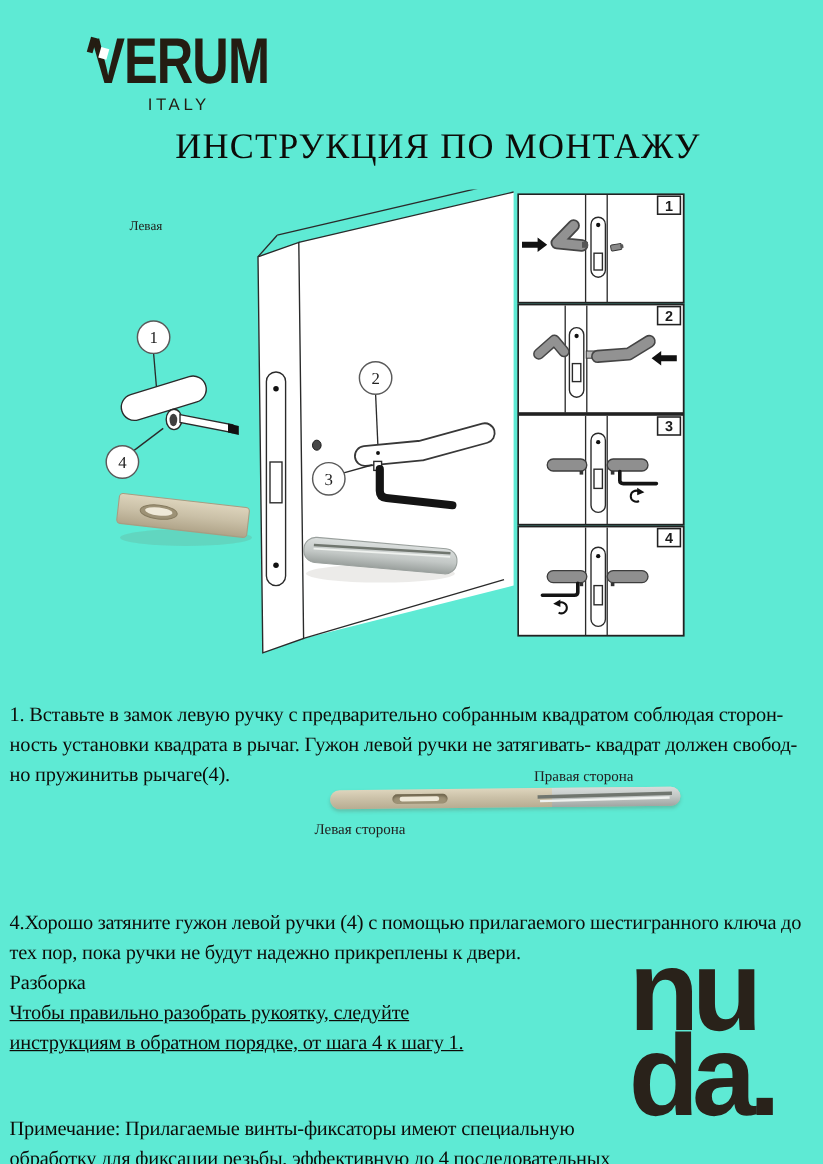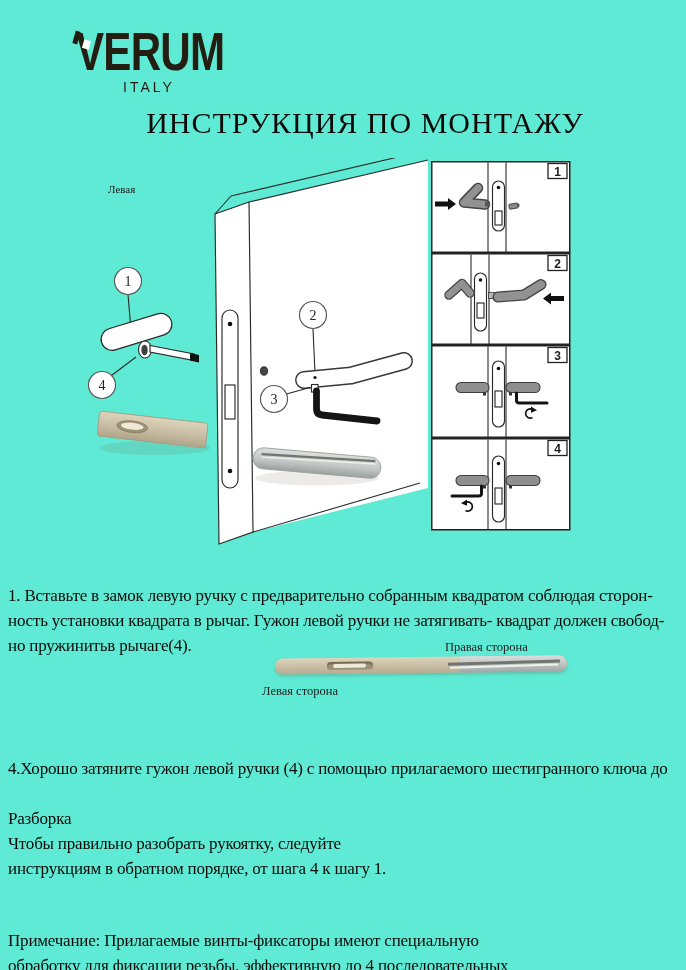--- a/index.html
+++ b/index.html
@@ -54,21 +54,21 @@
                   background:linear-gradient(180deg,#d8dcdb 0%,#c2c7c5 50%,#9fa5a2 100%);}
   .spindle-groove{position:absolute;left:-12px;top:5px;width:112px;height:3px;background:#70766f;
                   transform:rotate(-1deg);}
   .spindle-groove-hi{position:absolute;left:-10px;top:8.5px;width:108px;height:2px;background:#eef1ee;
                   transform:rotate(-1deg);}
 
   
   .txt{position:absolute;left:8px;font-size:17px;line-height:25px;letter-spacing:-0.2px;
        white-space:nowrap;color:#0d0b08;}
   .t1{top:583px;} .t2{top:680px;} .t3{top:705px;} .t4{top:756px;}
-  .t5{top:806px;} .t6{top:831px;} .t7{top:928px;}
+  .t5{top:806px;} .t6{top:831px;text-decoration:underline;} .t7{top:928px;}
 
   
   .nuda{position:absolute;left:524px;top:790px;font-family:"Liberation Sans",sans-serif;
         font-weight:bold;font-size:96px;line-height:71px;letter-spacing:-6px;color:#29221a;}
 </style>
 </head>
 <body>
 
 <div class="page">
 
@@ -258,26 +258,31 @@
 
   <div class="txt t1">
     <div>1. Вставьте в замок  левую ручку с предварительно собранным квадратом соблюдая сторон-</div>
     <div>ность установки квадрата в рычаг. Гужон левой ручки не затягивать- квадрат должен свобод-</div>
     <div>но пружинитьв рычаге(4).</div>
   </div>
   <div class="txt t3">
   </div>
   <div class="txt t4">
     <div>4.Хорошо затяните гужон левой ручки (4) с помощью прилагаемого шестигранного ключа до</div>
+    <div>тех пор, пока ручки не будут надежно прикреплены к двери.</div>
   </div>
   <div class="txt t5">Разборка</div>
   <div class="txt t6">
     <div>Чтобы правильно разобрать рукоятку, следуйте</div>
     <div>инструкциям в обратном порядке, от шага 4 к шагу 1.</div>
   </div>
   <div class="txt t7">
     <div>Примечание: Прилагаемые винты-фиксаторы имеют специальную</div>
     <div>обработку для фиксации резьбы, эффективную до 4 последовательных</div>
     <div>сборок.</div>
   </div>
 
+  <div class="nuda">
+    <div>nu</div>
+    <div>da.</div>
+  </div>
 
 </div>
 
 </body></html>

